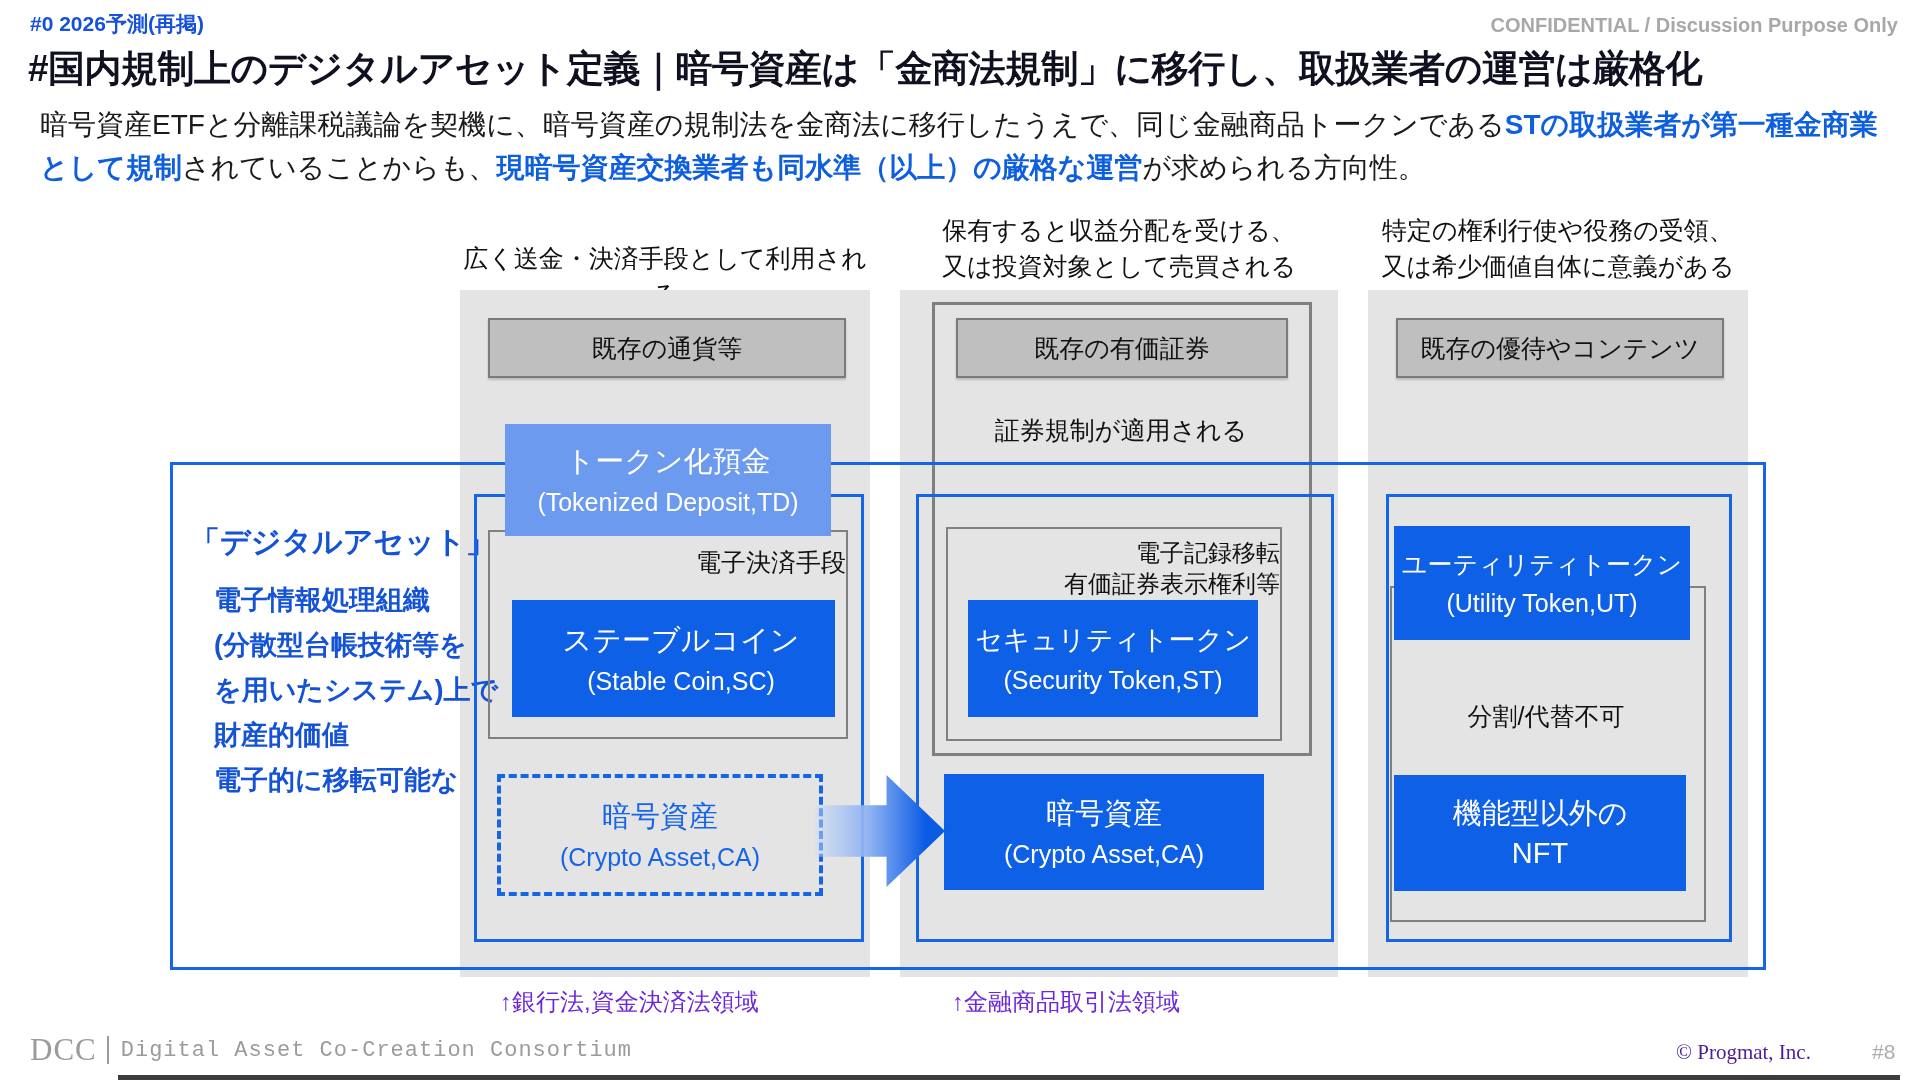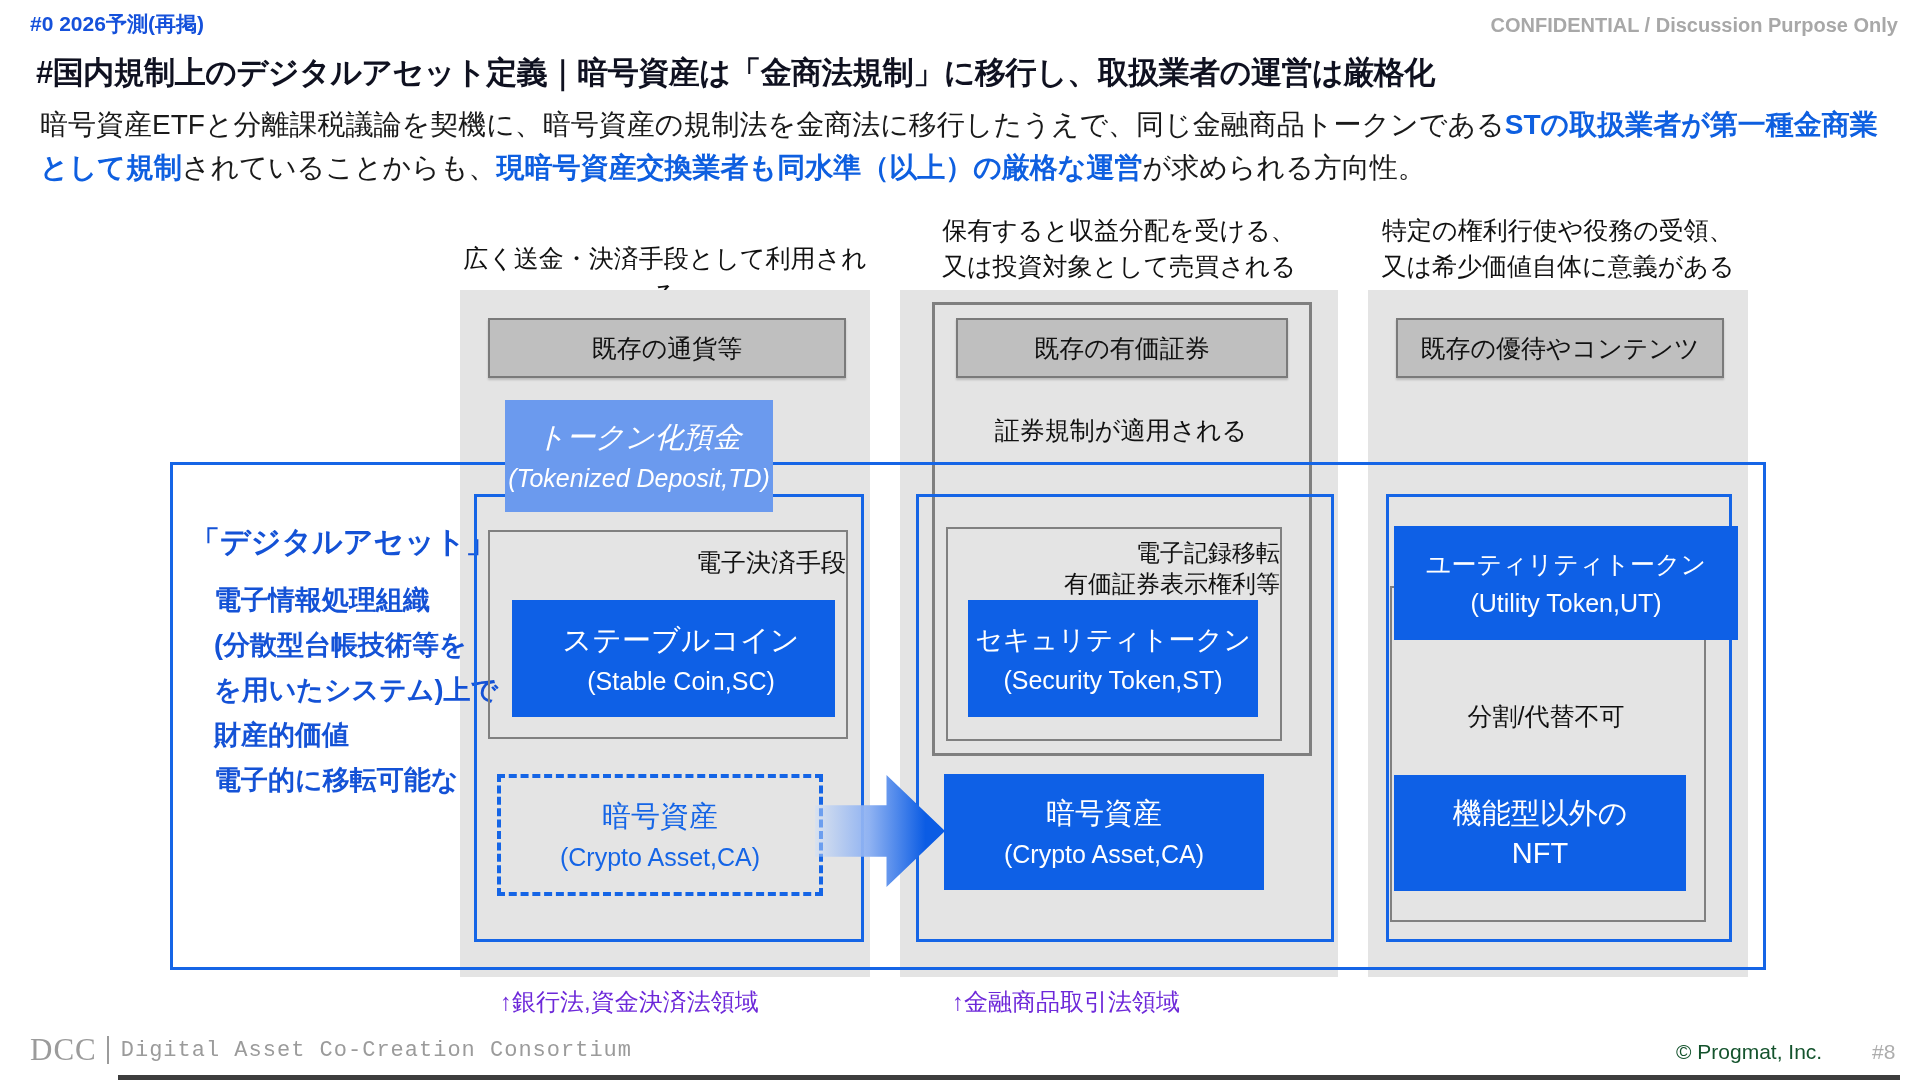--- a/index.html
+++ b/index.html
@@ -3,21 +3,21 @@
 <meta charset="utf-8">
 <style>
   html,body{margin:0;padding:0;}
   body{
     width:1920px;height:1080px;position:relative;background:#ffffff;overflow:hidden;
     font-family:"Liberation Sans","DejaVu Sans",sans-serif;color:#1a1a1a;
   }
   .abs{position:absolute;}
   .tag{left:30px;top:10px;font-size:21px;font-weight:bold;color:#1551DB;}
   .confidential{right:22px;top:14px;font-size:20px;font-weight:bold;color:#A8A8A8;}
-  .title{left:24px;top:40px;width:1880px;font-size:31px;font-weight:bold;color:#0F1120;margin:12px;letter-spacing:-0.5px;}
+  .title{left:24px;top:40px;width:1880px;font-size:37px;font-weight:bold;color:#0F1120;margin:4px;letter-spacing:-0.5px;}
   .lead{left:40px;top:104px;width:1840px;font-size:28px;line-height:1.52;margin:0;color:#1a1a1a;}
   .hl{color:#0E5FE0;font-weight:bold;}
   .cap{font-size:25px;color:#111;text-align:center;line-height:36px;}
   .colbg{top:290px;height:687px;background:#E4E4E4;z-index:1;}
   .gray-outer{border:3px solid #7F7F7F;z-index:2;}
   .gray-header{
     background:#BFBFBF;border:2px solid #7A7A7A;z-index:5;
     display:flex;align-items:center;justify-content:center;
     font-size:25px;color:#111;box-shadow:0 2px 2px rgba(0,0,0,0.18);
   }
@@ -44,21 +44,21 @@
   .law{font-size:24px;color:#6d28d9;top:986px;z-index:2;text-align:center;}
   .arrow{
     left:815px;top:775px;width:130px;height:112px;z-index:8;
     background:linear-gradient(90deg,rgba(205,223,250,0.45) 0%,#8FB2F2 42%,#0B5CE4 85%);
     clip-path:polygon(0 27%,55% 27%,55% 0,100% 50%,55% 100%,55% 73%,0 73%);
   }
   .footer-left{left:30px;top:1032px;display:flex;align-items:center;color:#9B9B9B;z-index:2;}
   .footer-logo{font-family:"Liberation Serif","DejaVu Serif",serif;font-size:31px;letter-spacing:1px;}
   .footer-sep{display:inline-block;width:2px;height:28px;background:#9B9B9B;margin:0 12px 0 10px;}
   .footer-org{font-family:"Liberation Mono","DejaVu Sans Mono",monospace;font-size:22px;letter-spacing:1px;}
-  .footer-copy{left:1676px;top:1040px;font-size:21px;color:#14532d;z-index:2;}
+  .footer-copy{left:1676px;top:1040px;font-size:21px;color:#4c1d95;z-index:2;font-family:Liberation Serif, serif;}
   .footer-page{left:1872px;top:1040px;font-size:21px;color:#ADADAD;z-index:2;}
   .bottom-bar{left:118px;bottom:0;width:1782px;height:5px;background:#3D3D3D;z-index:2;}
 </style>
 </head>
 <body>
 
 <div class="abs tag">#0 2026予測(再掲)</div>
 <div class="abs confidential">CONFIDENTIAL / Discussion Purpose Only</div>
 <h1 class="abs title">#国内規制上のデジタルアセット定義｜暗号資産は「金商法規制」に移行し、取扱業者の運営は厳格化</h1>
 <p class="abs lead"><span>暗号資産ETFと分離課税議論を契機に、暗号資産の規制法を金商法に移行したうえで、同じ金融商品トークンである</span><span class="hl">STの取扱業者が第一種金商業として規制</span><span>されていることからも、</span><span class="hl">現暗号資産交換業者も同水準（以上）の厳格な運営</span><span>が求められる方向性。</span></p>
@@ -92,21 +92,21 @@
   <div>(分散型台帳技術等を</div>
   <div>を用いたシステム)上で</div>
   <div>財産的価値</div>
   <div>電子的に移転可能な</div>
 </div>
 
 <div class="abs sub-rect" style="left:474px;width:384px;"></div>
 <div class="abs sub-rect" style="left:916px;width:412px;"></div>
 <div class="abs sub-rect" style="left:1386px;width:340px;"></div>
 
-<div class="abs box-blue box-light" style="left:505px;top:400px;width:268px;height:112px;font-style:italic;">
+<div class="abs box-blue box-light" style="left:505px;top:424px;width:326px;height:112px;">
   <div class="box-title">トークン化預金</div>
   <div class="box-sub">(Tokenized Deposit,TD)</div>
 </div>
 
 <div class="abs inner-gray" style="left:488px;top:530px;width:356px;height:205px;">
   <div class="inner-label" style="margin-top:14px;">電子決済手段</div>
 </div>
 <div class="abs box-blue" style="left:512px;top:600px;width:308px;height:117px;padding-left:15px;">
   <div class="box-title">ステーブルコイン</div>
   <div class="box-sub">(Stable Coin,SC)</div>
@@ -129,21 +129,21 @@
   <div class="box-title-md">セキュリティトークン</div>
   <div class="box-sub">(Security Token,ST)</div>
 </div>
 
 <div class="abs box-blue" style="left:944px;top:774px;width:320px;height:116px;">
   <div class="box-title">暗号資産</div>
   <div class="box-sub">(Crypto Asset,CA)</div>
 </div>
 
 <div class="abs inner-gray" style="left:1390px;top:586px;width:312px;height:332px;"></div>
-<div class="abs box-blue" style="left:1394px;top:526px;width:344px;height:114px;">
+<div class="abs box-blue" style="left:1394px;top:526px;width:296px;height:114px;">
   <div class="box-title-sm">ユーティリティトークン</div>
   <div class="box-sub">(Utility Token,UT)</div>
 </div>
 <div class="abs note" style="left:1390px;width:312px;top:700px;">分割/代替不可</div>
 <div class="abs box-blue" style="left:1394px;top:775px;width:292px;height:116px;">
   <div class="box-title">機能型以外の</div>
   <div class="box-title">NFT</div>
 </div>
 
 <div class="abs law" style="left:500px;">↑銀行法,資金決済法領域</div>

